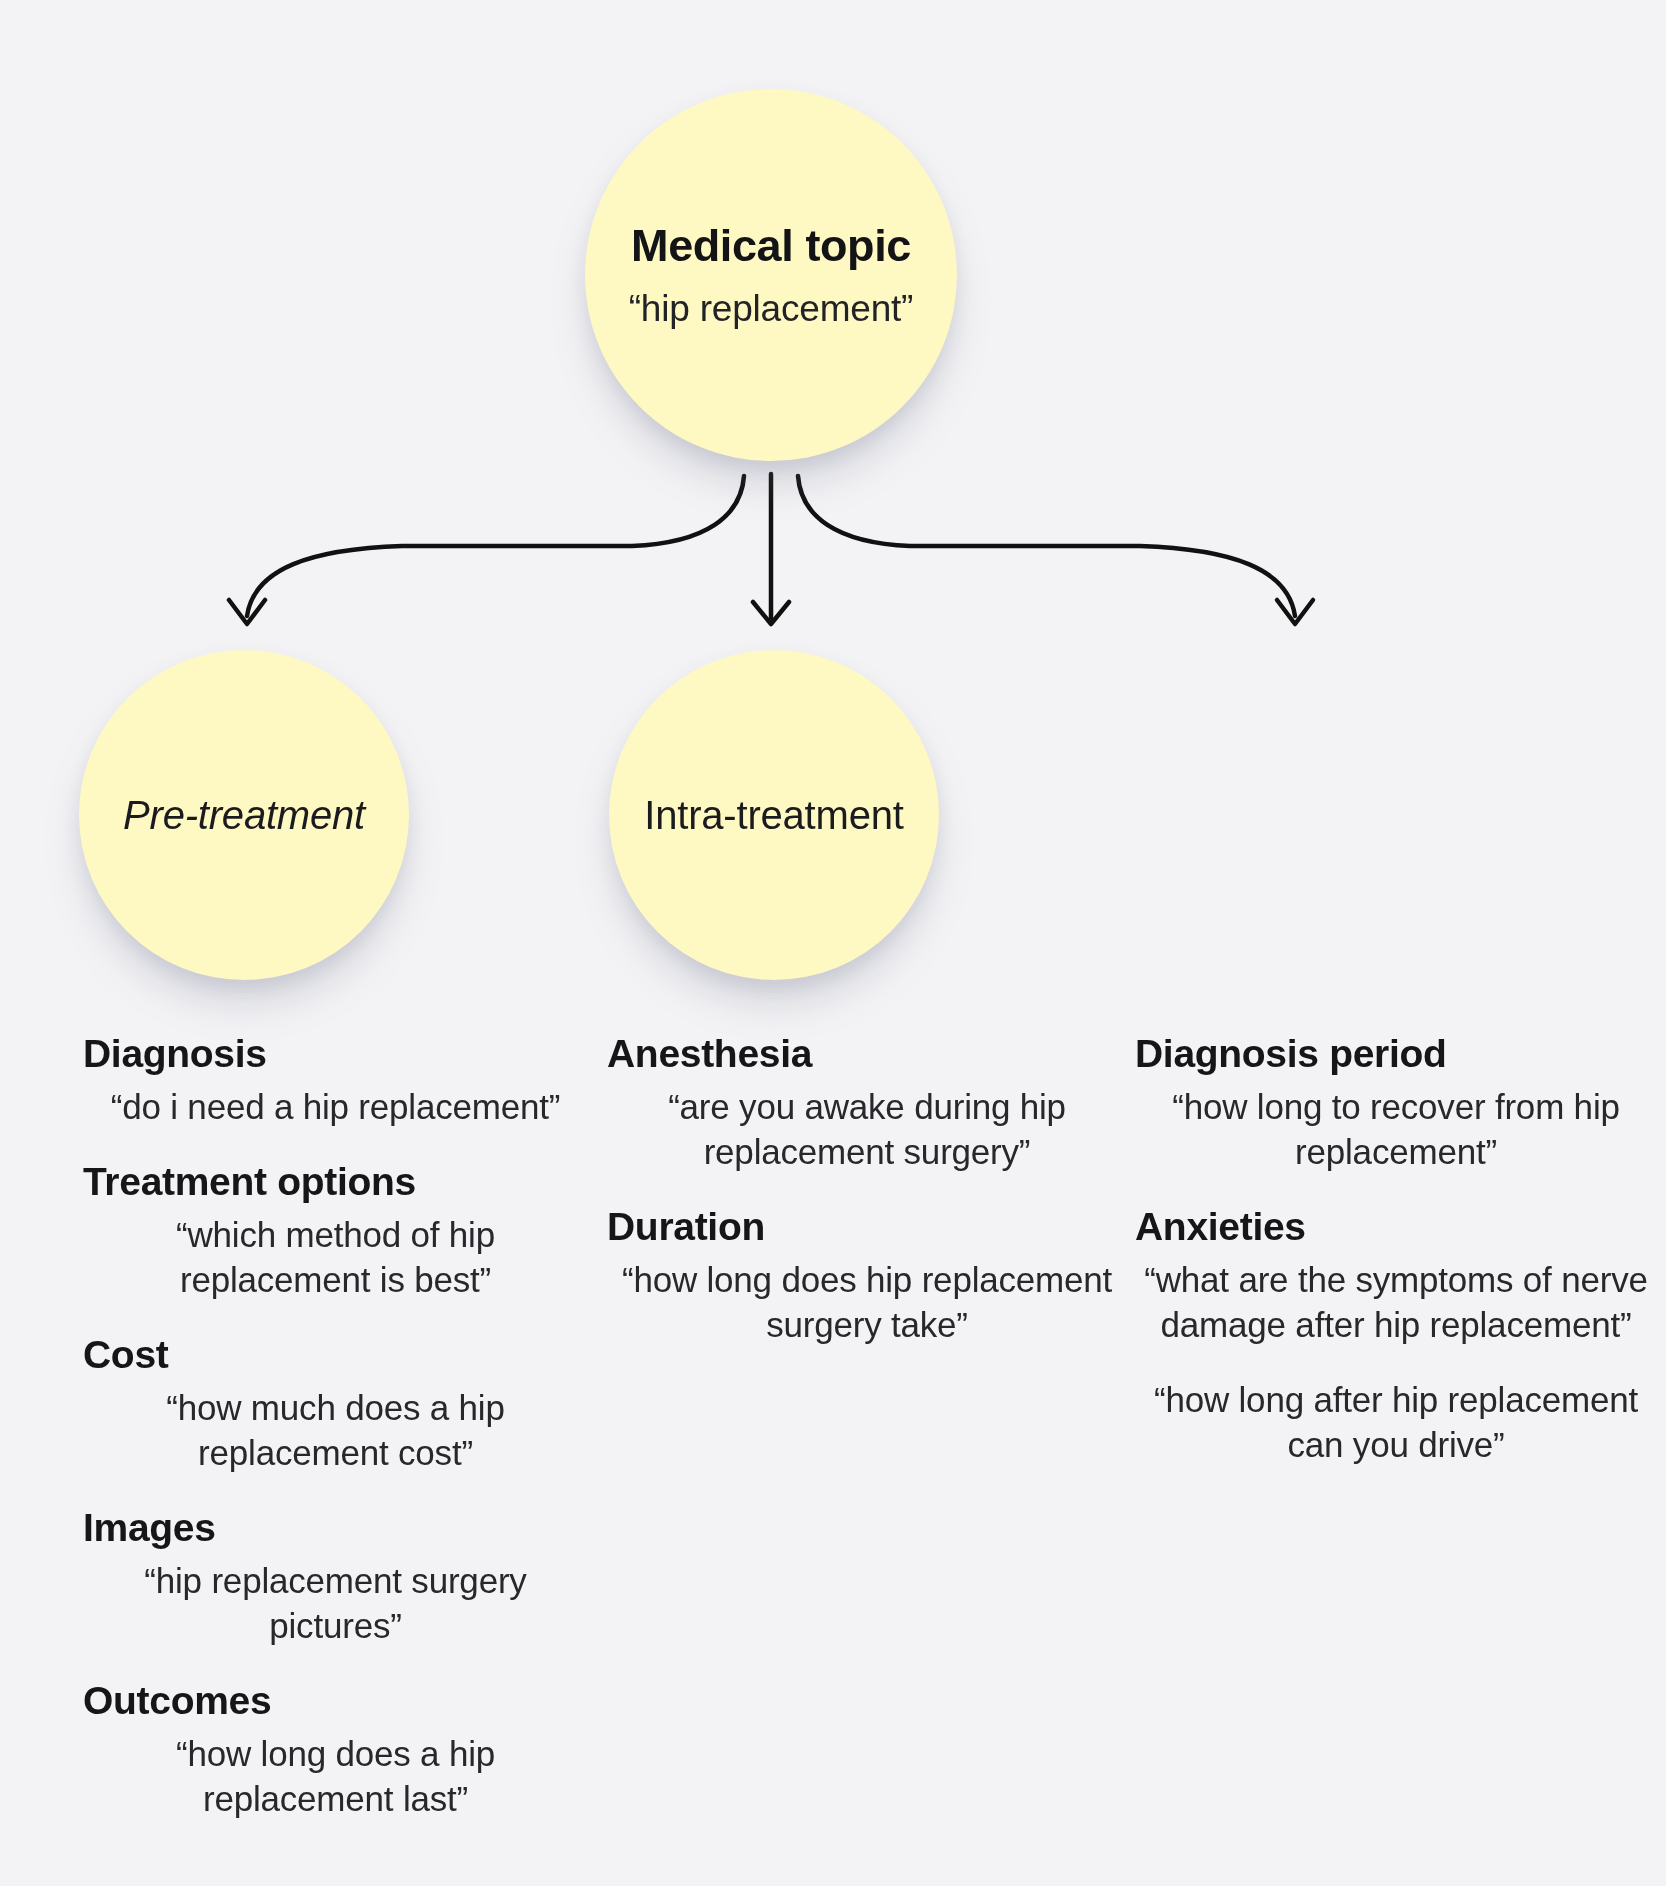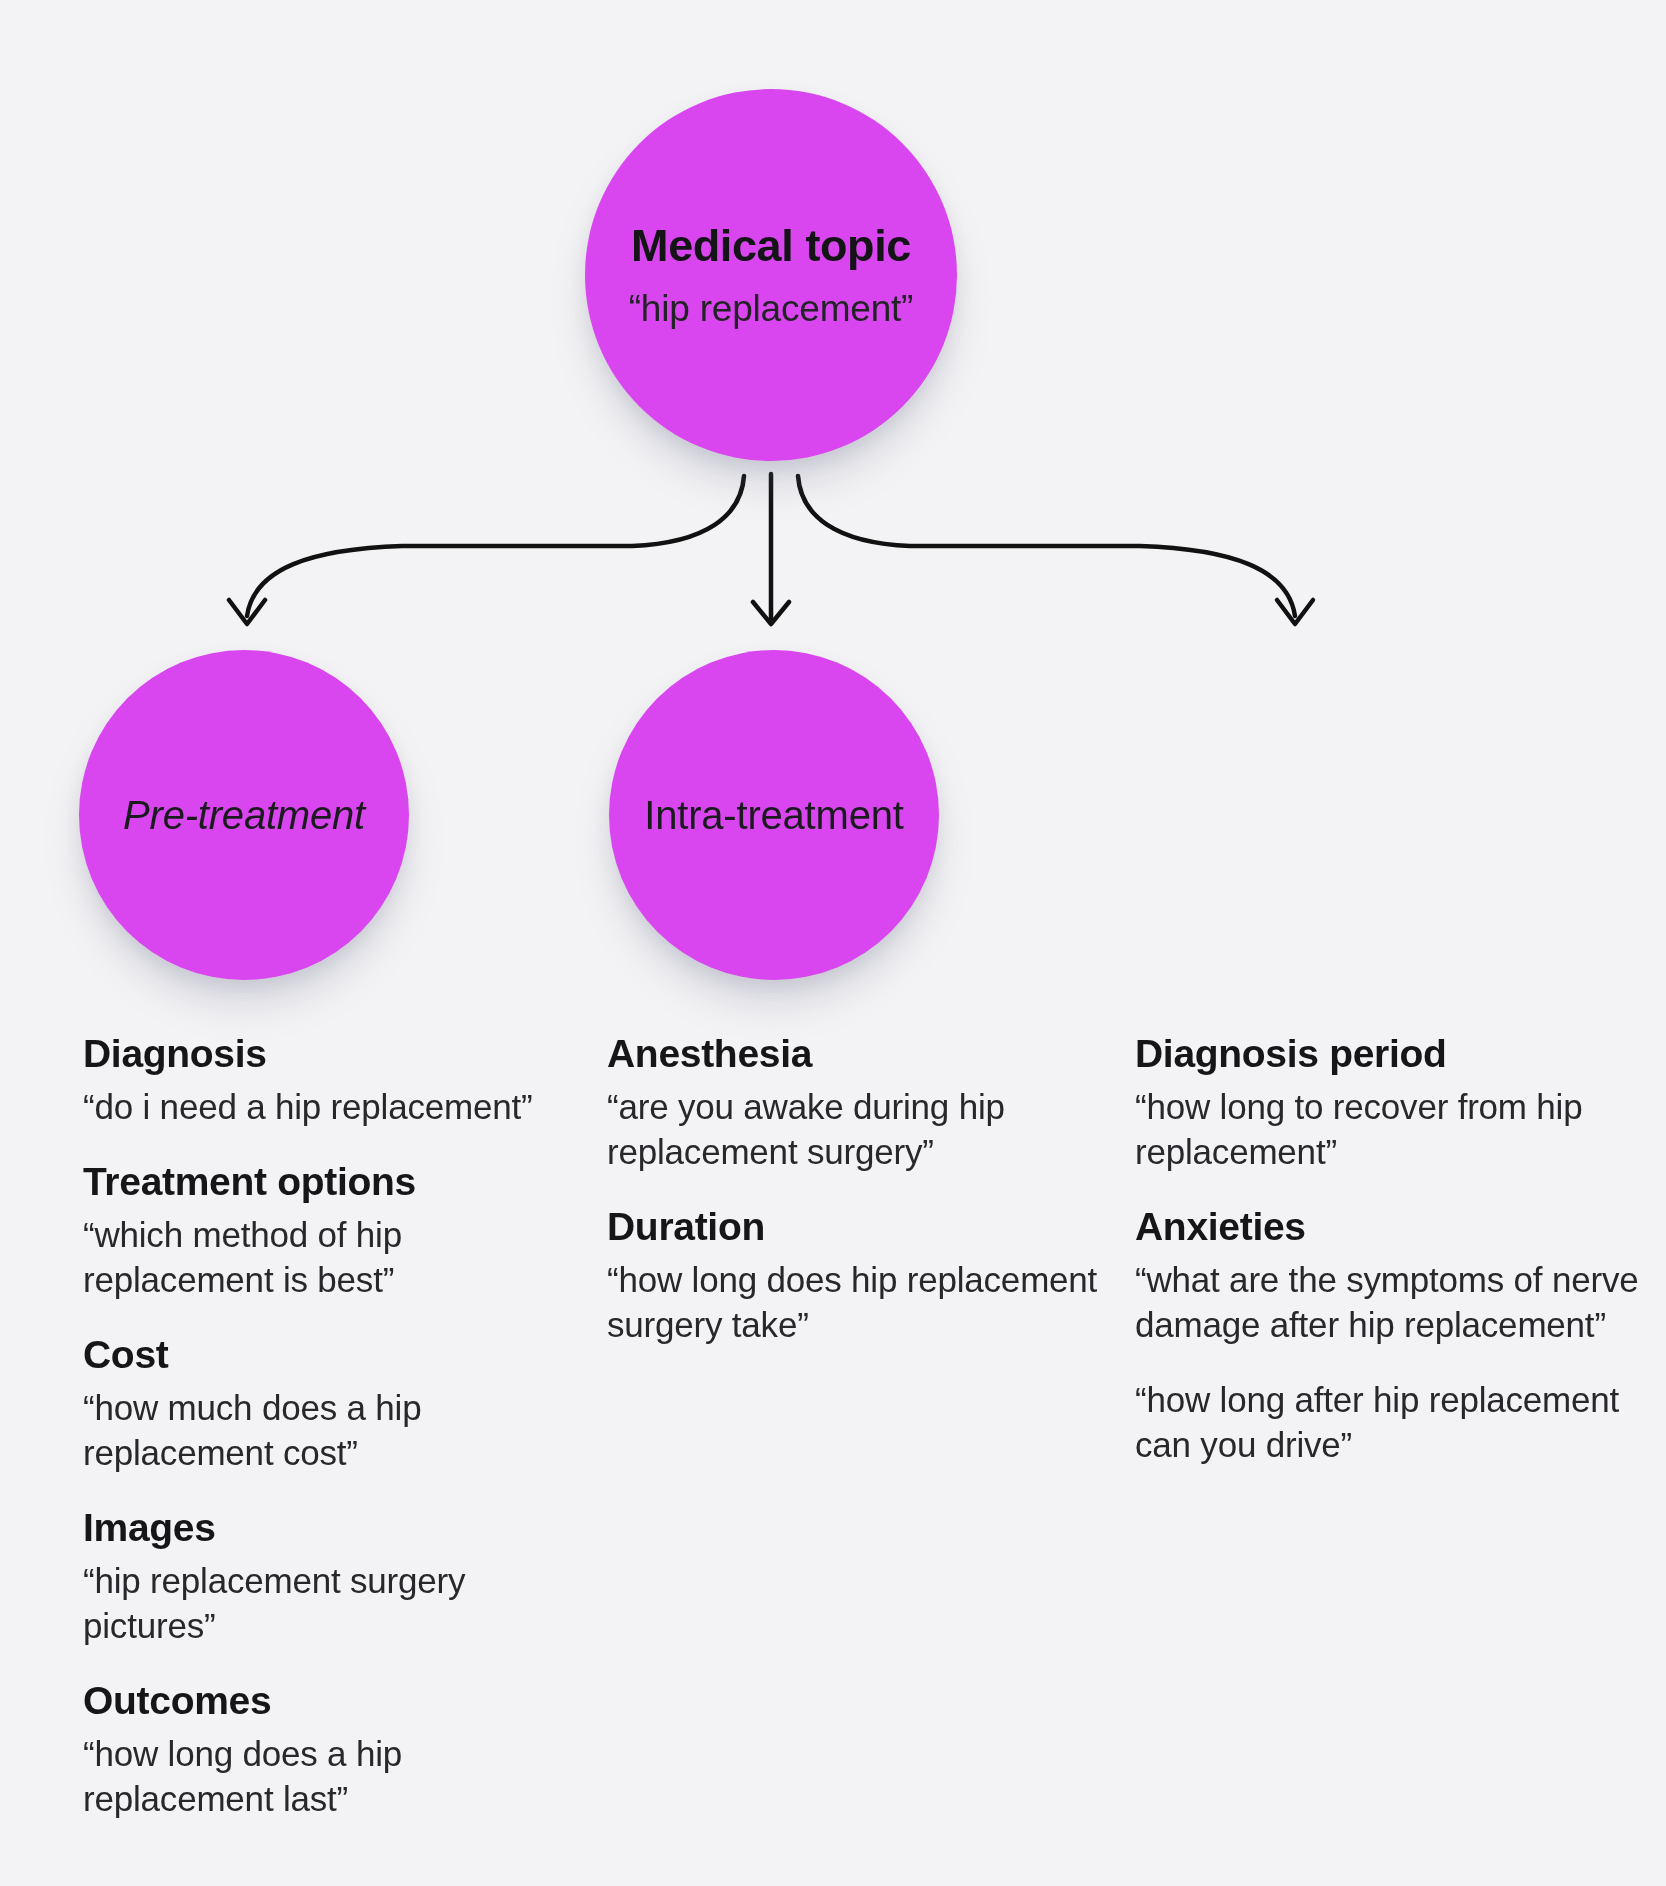--- a/index.html
+++ b/index.html
@@ -14,21 +14,21 @@
   }
   .stage { position: absolute; inset: 0; }
   svg.connectors {
     position: absolute;
     left: 0; top: 0;
     width: 1666px; height: 1886px;
     pointer-events: none;
   }
   .circle {
     position: absolute;
-    background: #d946ef;
+    background: #fef9c3;
     border-radius: 50%;
     display: flex;
     flex-direction: column;
     align-items: center;
     justify-content: center;
     text-align: center;
     box-shadow: 0 26px 42px -8px rgba(108,110,135,0.28),
                 0 8px 16px rgba(108,110,135,0.10);
   }
   .circle.root { left: 585px; top: 89px; width: 372px; height: 372px; }
@@ -69,20 +69,21 @@
     margin: 0 0 7px 0;
     line-height: 1.18;
   }
   .qa-quote {
     font-size: 35px;
     color: #28282c;
     letter-spacing: -0.2px;
     line-height: 45px;
     margin: 0;
     white-space: pre-line;
+    text-align: center;
   }
 </style>
 </head>
 <body>
 
 <div class="stage">
 
   <svg class="connectors" viewBox="0 0 1666 1886" fill="none" stroke="#111111" stroke-width="4.5" stroke-linecap="round" stroke-linejoin="round">
     <g>
       <path d="M 744 476 C 741 516 706 543 632 546 L 402 546 C 312 549 254 568 247 616"></path>

